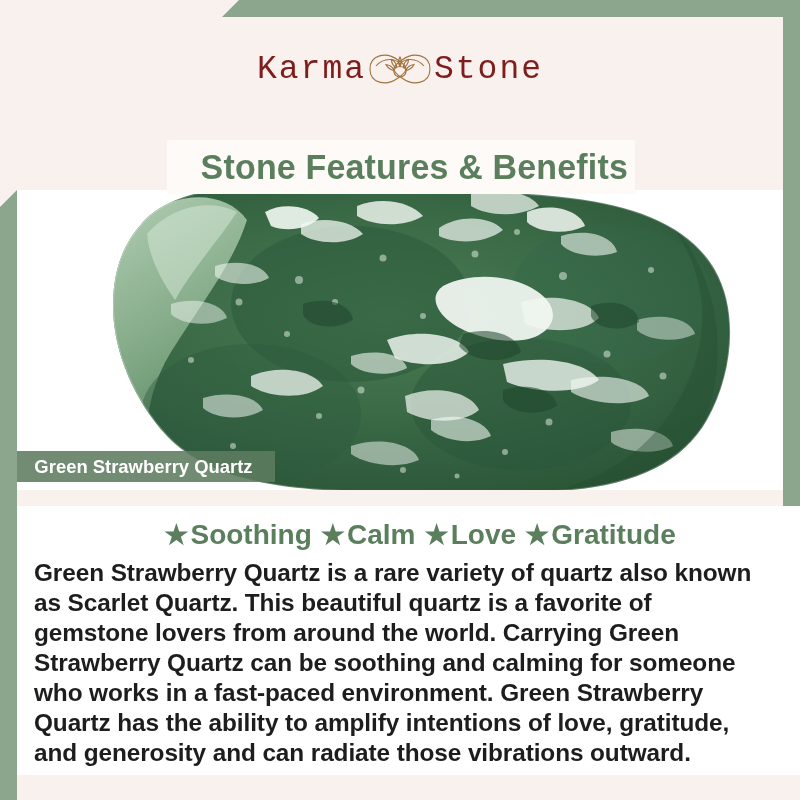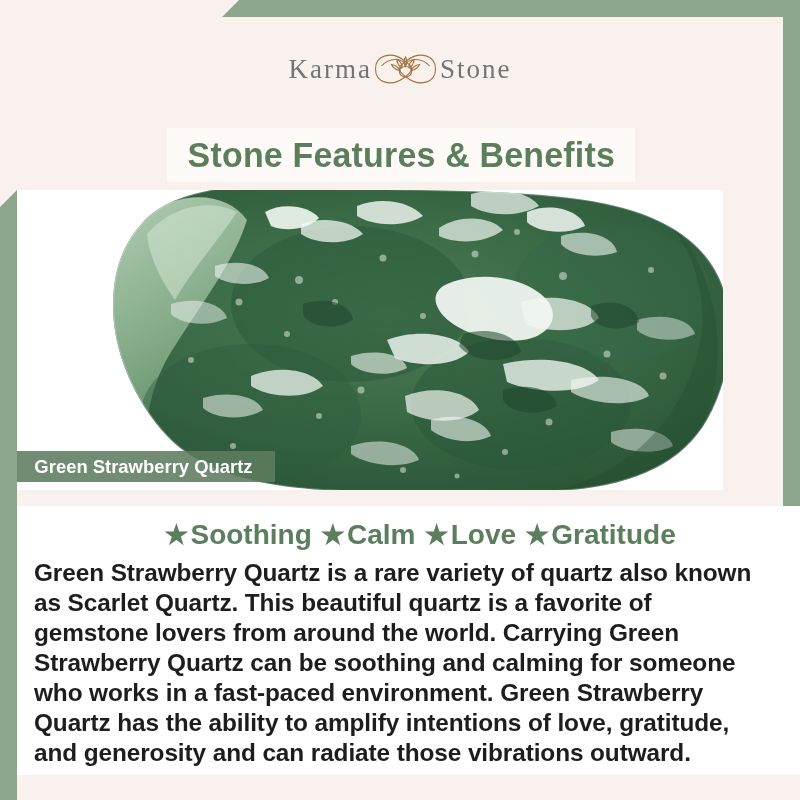--- a/index.html
+++ b/index.html
@@ -69,64 +69,64 @@
     position: absolute;
     top: 46px;
     left: 50%;
     transform: translateX(-50%);
     display: flex;
     align-items: center;
     justify-content: center;
     gap: 0px;
   }
   .logo-word {
-    font-family: Liberation Serif, serif;
-    font-size: 27px;
+    font-family: Liberation Mono, monospace;
+    font-size: 33px;
     letter-spacing: 2px;
-    color: #737373;
+    color: #7f1d1d;
     line-height: 1;
     white-space: nowrap;
   }
   .logo-mark {
     position: relative;
     width: 64px;
     height: 46px;
     margin: 0 2px;
   }
   .logo-mark svg { display: block; }
 
   
   .title-banner {
     position: absolute;
-    top: 128px;
+    top: 140px;
     left: 167px;
     width: 468px;
     height: 54px;
     background: #fdfaf8;
     display: flex;
     align-items: center;
-    justify-content: center;
+    justify-content: flex-end;
     z-index: 6;
   }
   .title-text {
     font-family: "Liberation Sans Narrow", "Liberation Sans", sans-serif;
     font-weight: bold;
     font-size: 35px;
     color: #5b7f5c;
     letter-spacing: 0.2px;
     transform: scaleX(0.97);
     white-space: nowrap;
   }
 
   
   .photo-panel {
     position: absolute;
     top: 190px;
     left: 17px;
-    width: 706px;
+    width: 766px;
     height: 300px;
     background: #ffffff;
     overflow: hidden;
     z-index: 3;
   }
   .gem-stage {
     position: absolute;
     inset: 0;
     background: #ffffff;
   }

